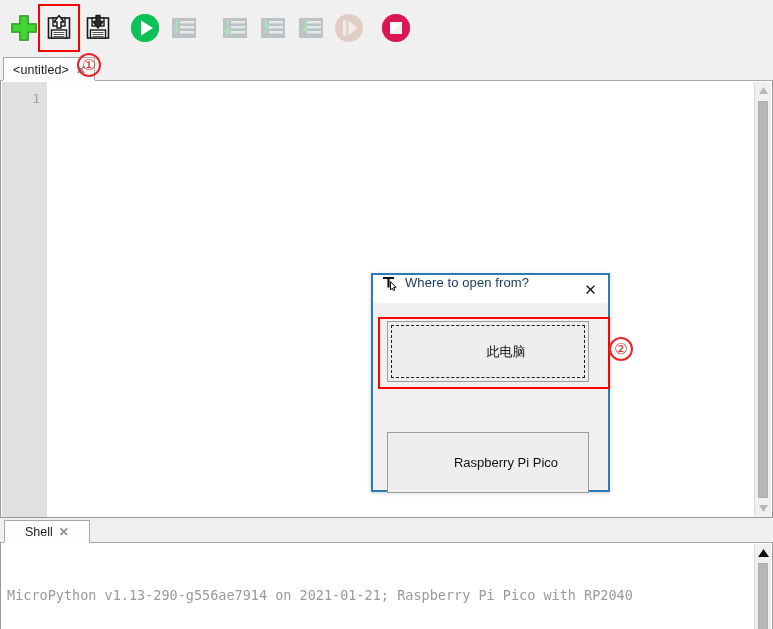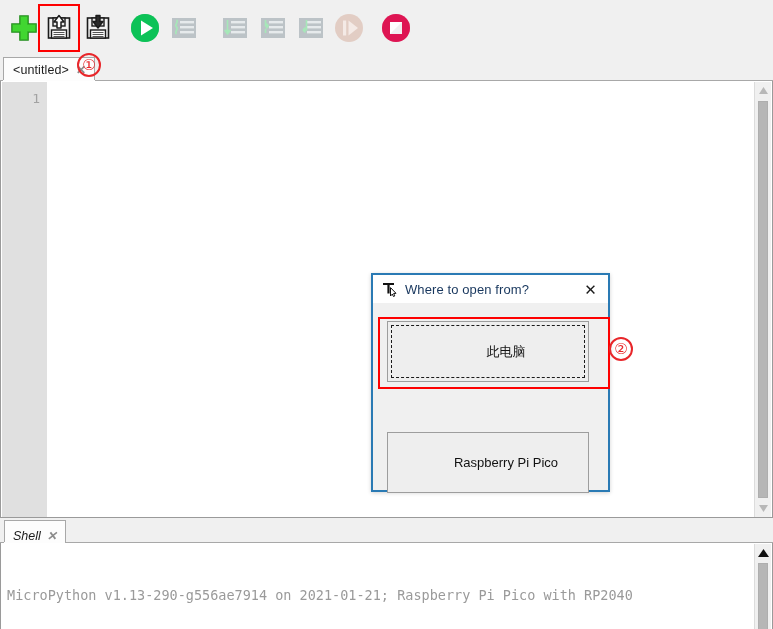--- a/index.html
+++ b/index.html
@@ -103,22 +103,22 @@
   }
 
   
   .shell-tabbar{
     position:absolute;left:0;top:518px;width:773px;height:25px;
     background:#f0f0f0;
   }
   .shell-tab{
     position:absolute;left:4px;top:2px;height:23px;
     background:#fdfdfd;border:1px solid #a8a8a8;border-bottom:none;
-    box-sizing:border-box;display:flex;align-items:flex-end;padding:0 8px;
-    font-size:12.5px;color:#1c1c1c;font-style:italic;
+    box-sizing:border-box;display:flex;align-items:center;padding:0 20px;
+    font-size:12.5px;color:#1c1c1c;
   }
   .shell-tab .tab-close{margin-left:6px;color:#8b8b8b;font-size:12px;font-weight:bold;}
   .shell-underline{position:absolute;left:0;bottom:0;width:773px;height:1px;background:#a8a8a8;}
   .shell-underline-gapfix{position:absolute;left:4px;bottom:0;height:1px;background:#fdfdfd;}
 
   .shell{
     position:absolute;left:0;top:543px;width:773px;height:106px;
     background:#ffffff;border:1px solid #9a9a9a;border-top:none;
     box-sizing:border-box;overflow:hidden;
   }
@@ -144,21 +144,21 @@
   .dialog{
     position:absolute;left:371px;top:273px;width:239px;height:219px;
     background:#f0f0f0;
     border:2px solid #2a7ab4;
     box-sizing:border-box;
     box-shadow:0 1px 4px rgba(0,0,0,.18);
   }
   .dlg-titlebar{
     position:absolute;left:0;top:0;right:0;height:28px;
     background:#ffffff;
-    display:flex;align-items:center;
+    display:flex;
   }
   .dlg-icon{margin-left:8px;width:16px;height:16px;display:flex;align-items:center;justify-content:center;}
   .dlg-title{
     margin-left:8px;font-size:13px;color:#17365d;
     font-family:"Liberation Sans", sans-serif;letter-spacing:.1px;
   }
   .dlg-close{
     position:absolute;right:9px;top:6px;width:17px;height:17px;
     display:flex;align-items:center;justify-content:center;
     color:#1a1a1a;font-size:15px;line-height:1;

